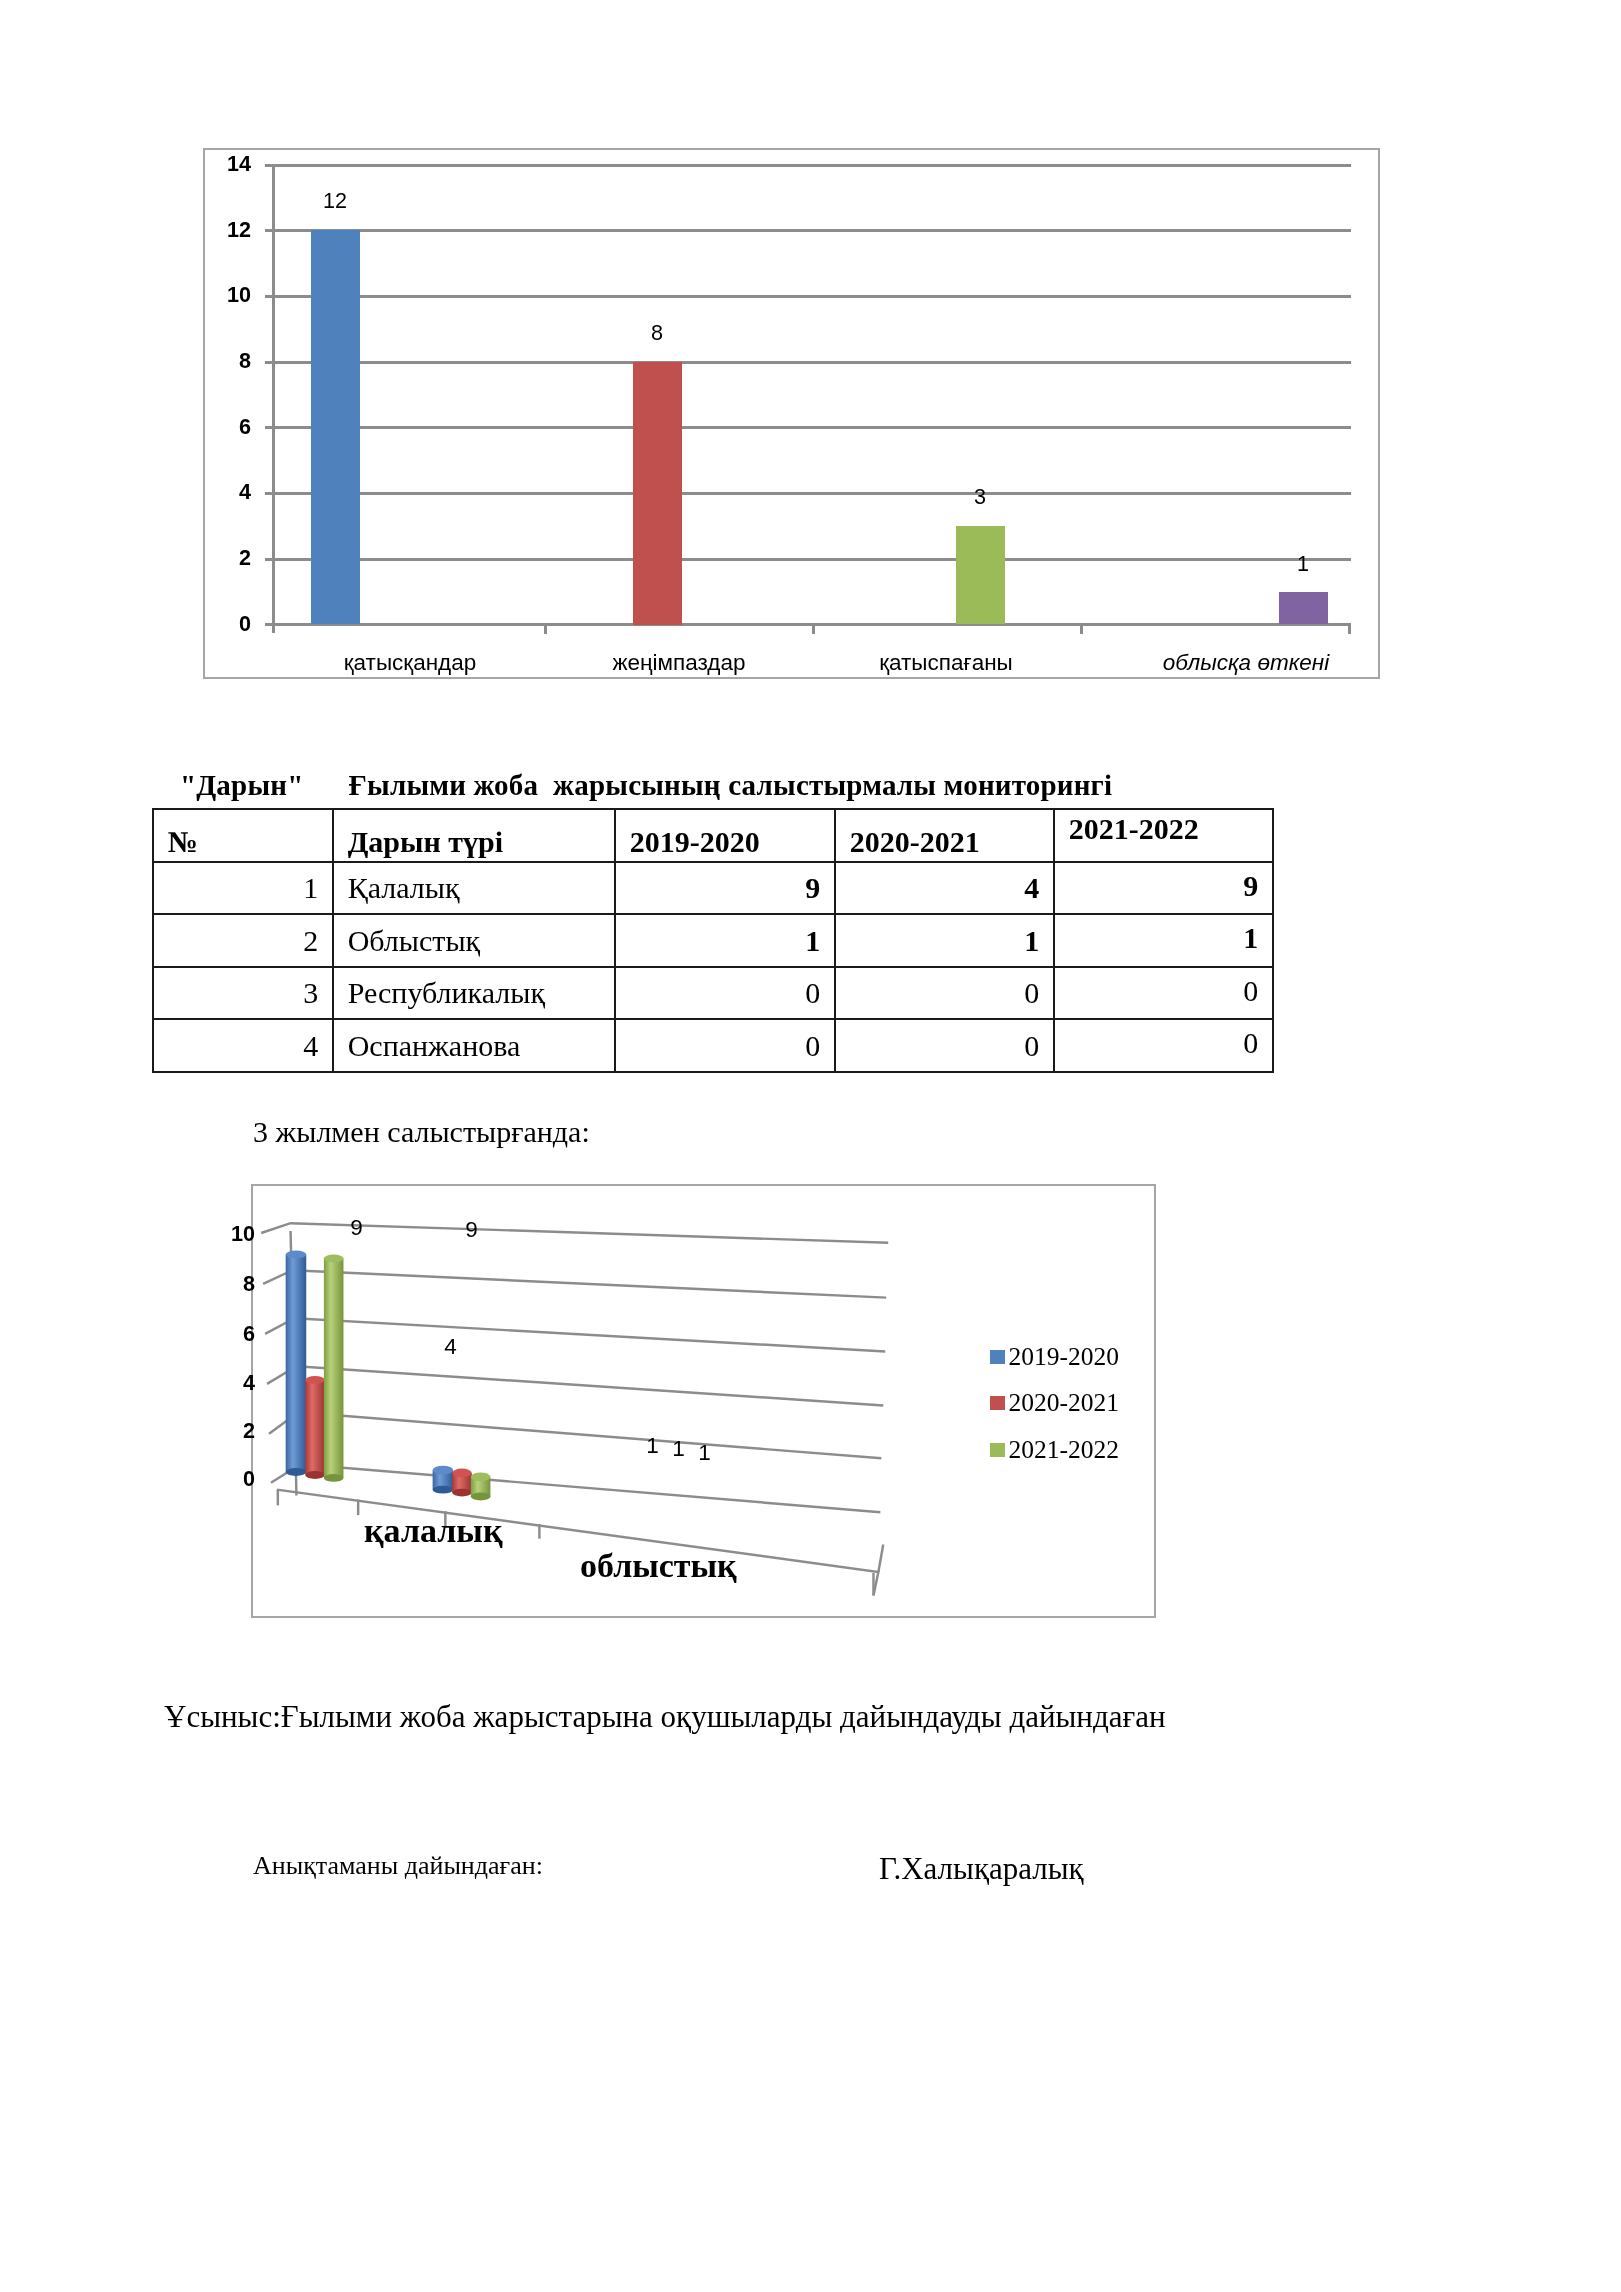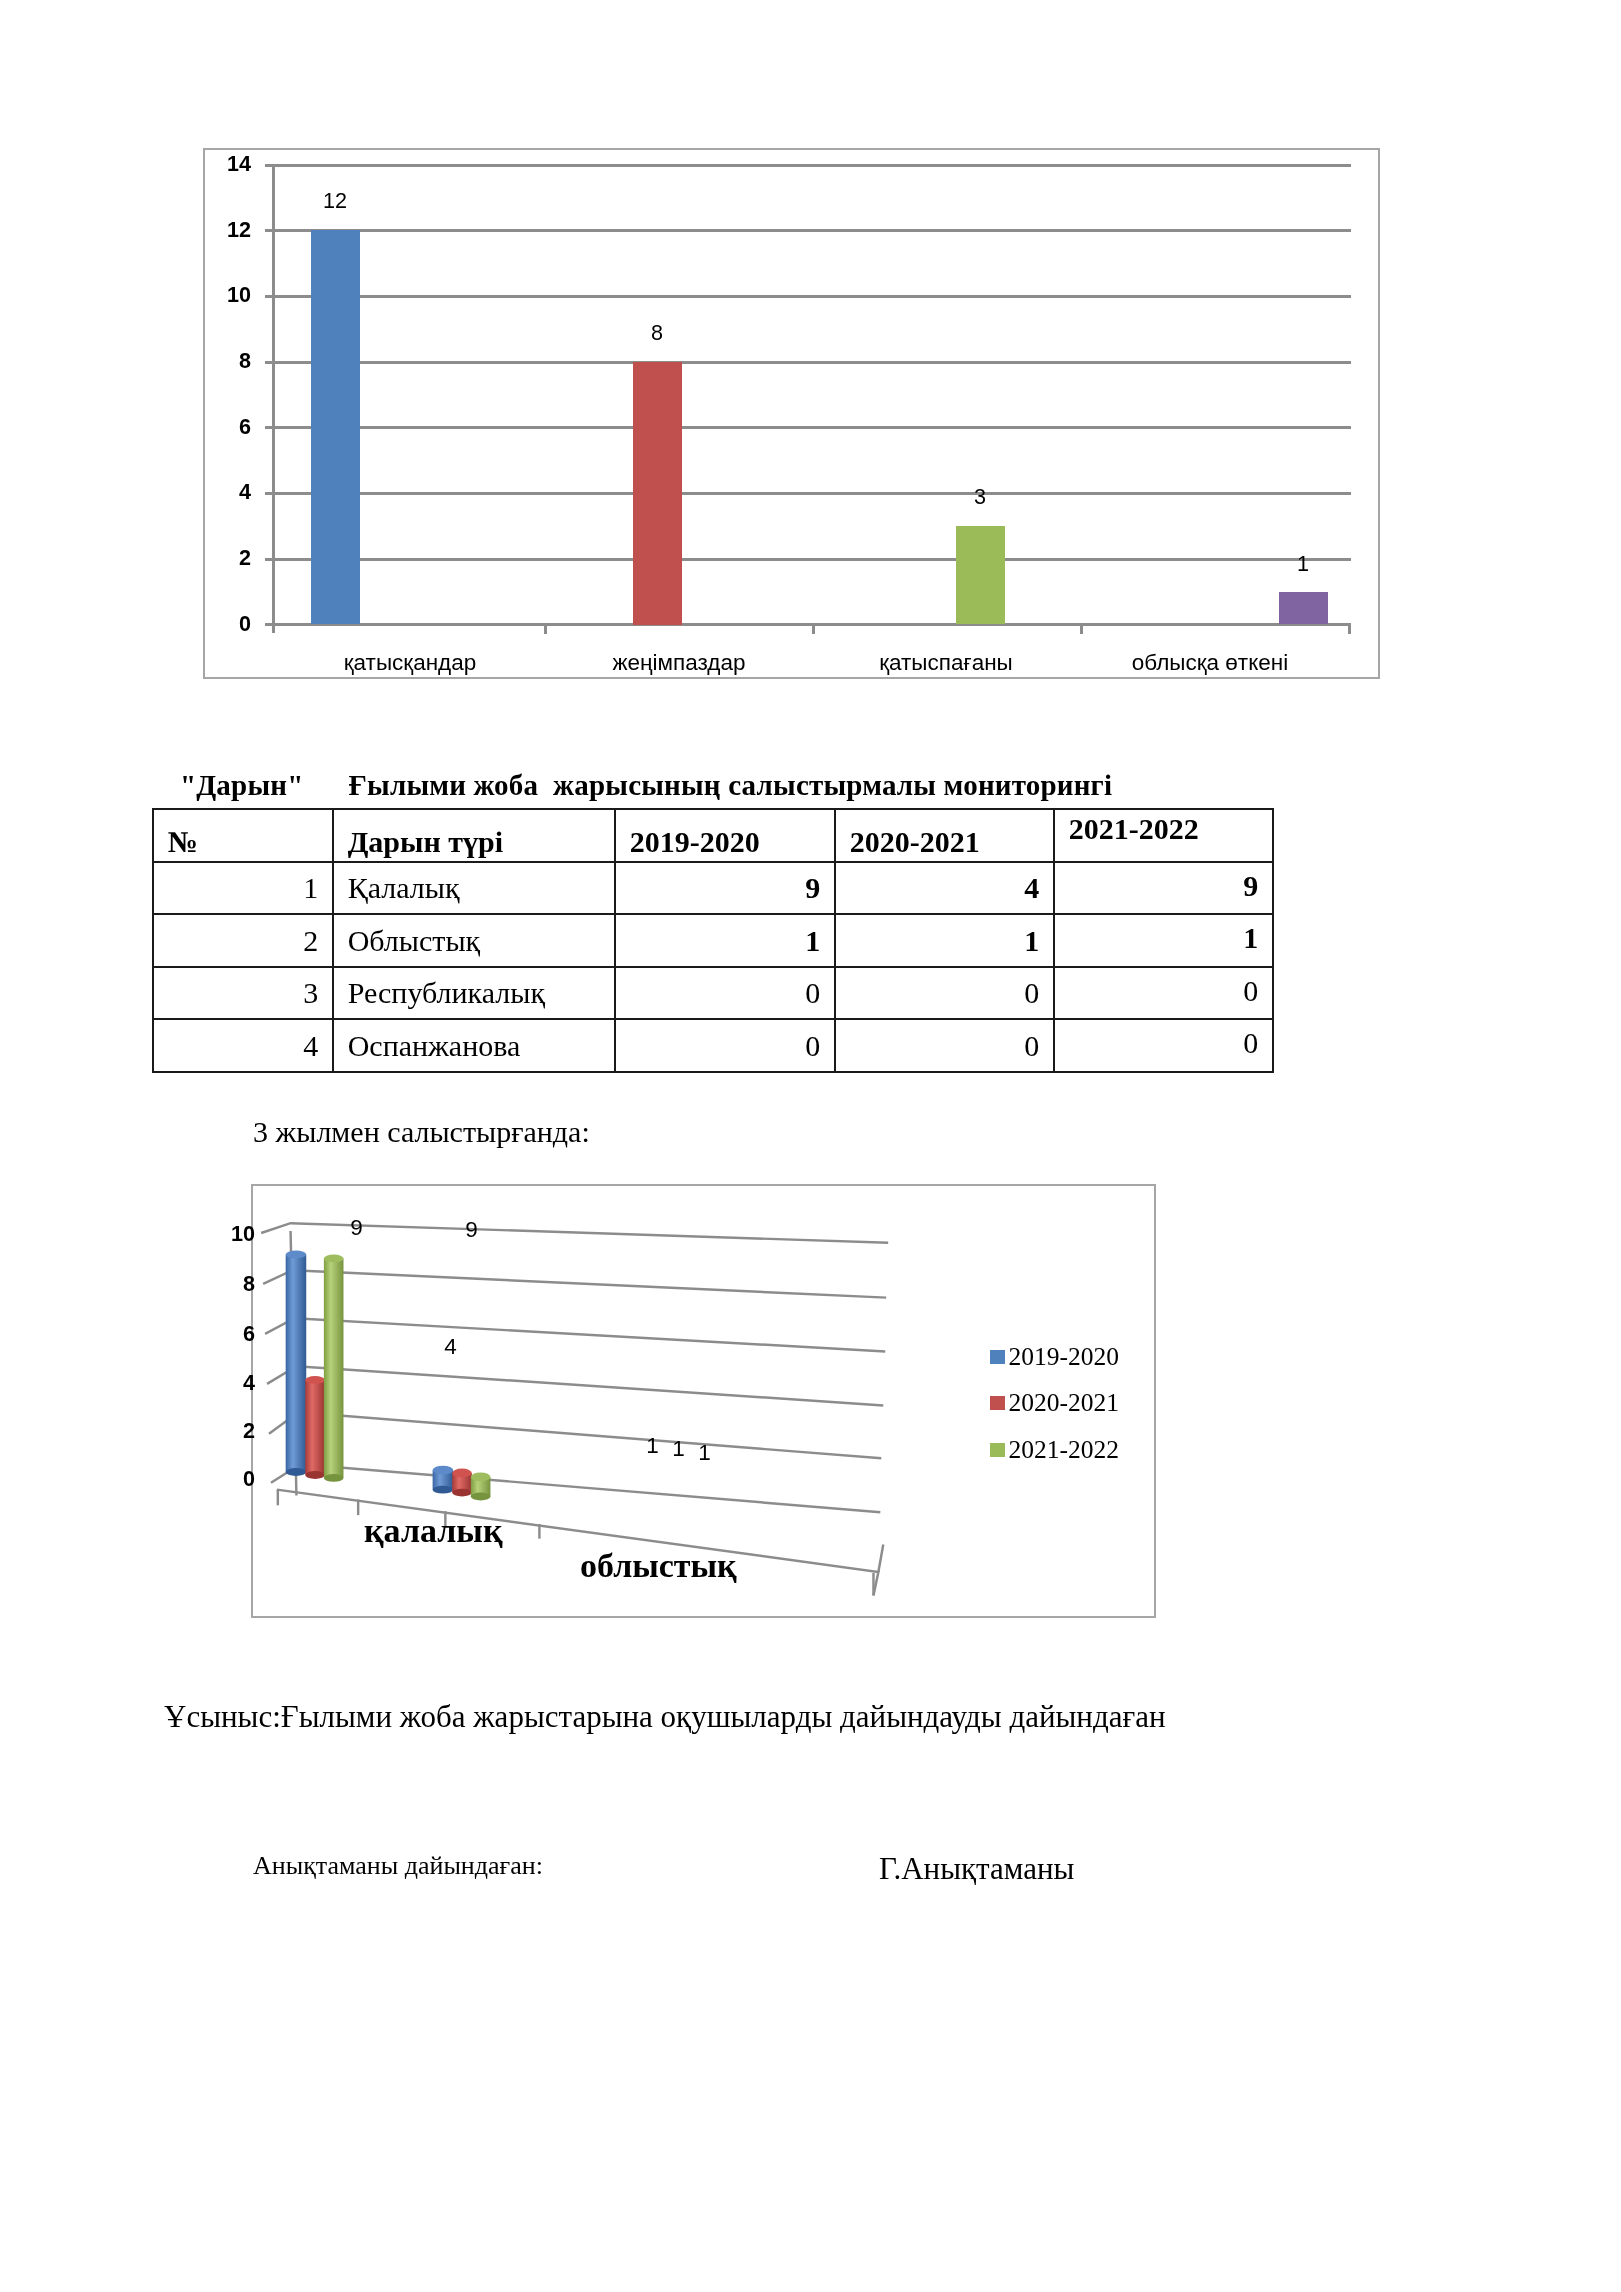--- a/index.html
+++ b/index.html
@@ -58,21 +58,21 @@
 <div class="bar" style="left:1279px; top:592px; width:49px; height:32px; background:#8064a2;"></div>
 
 <div class="barlabel" style="left:296px; top:188px;">12</div>
 <div class="barlabel" style="left:618px; top:320px;">8</div>
 <div class="barlabel" style="left:941px; top:484px;">3</div>
 <div class="barlabel" style="left:1264px; top:551px;">1</div>
 
 <div class="cat" style="left:263px; top:650px;">қатысқандар</div>
 <div class="cat" style="left:532px; top:650px;">жеңімпаздар</div>
 <div class="cat" style="left:799px; top:650px;">қатыспағаны</div>
-<div class="cat" style="left:1063px; top:650px;">облысқа өткені</div>
+<div class="cat" style="left:1099px; top:650px;font-style:italic;">облысқа өткені</div>
 
 <div class="abs title" style="left:165px; top:736px;">
   <span>"Дарын"</span><span style="display:inline-block; width:45px;"></span><span>Ғылыми жоба  жарысының салыстырмалы мониторингі</span>
 </div>
 
 <table class="mon">
   <colgroup>
     <col style="width:180px">
       <col style="width:282px">
       <col style="width:220px">
@@ -222,14 +222,14 @@
   </div>
   <div class="legend-item" style="left:990px; top:1435px;">
     <span class="legend-swatch" style="background:#9bbb59;"></span>
     <span>2021-2022</span>
   </div>
 </div>
 
 <div class="para" style="left:164px; top:1699px; font-size:31px;">Ұсыныс:Ғылыми жоба жарыстарына оқушыларды дайындауды дайындаған</div>
 
 <div class="para" style="left:253px; top:1851px; font-size:26px;">Анықтаманы дайындаған:</div>
-<div class="para" style="left:879px; top:1851px; font-size:31px;">Г.Анықтаманы</div>
+<div class="para" style="left:879px; top:1851px; font-size:31px;">Г.Халықаралық</div>
 
 
 </body></html>

